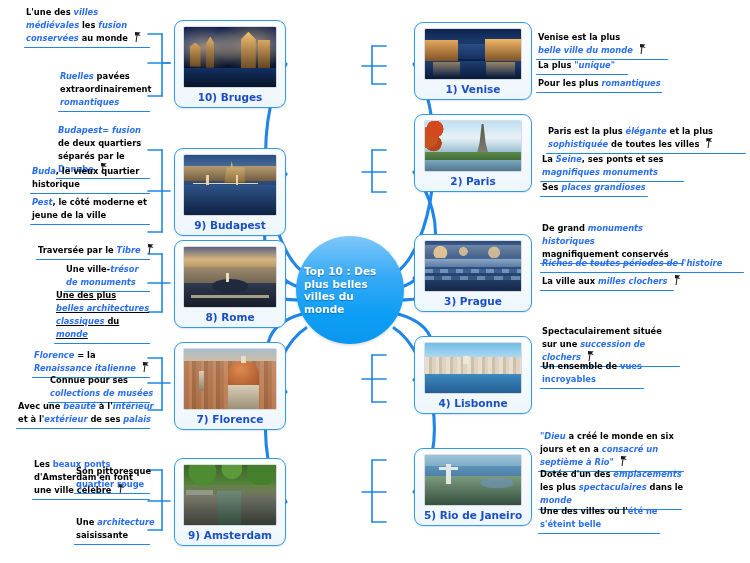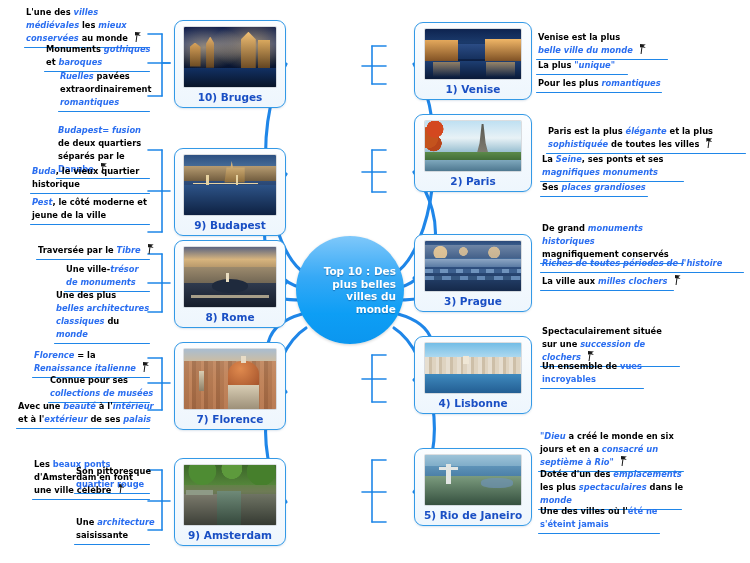--- a/index.html
+++ b/index.html
@@ -10,21 +10,21 @@
   }
   #canvas{position:absolute;inset:0;width:750px;height:563px;}
   svg.links{position:absolute;left:0;top:0;width:750px;height:563px;pointer-events:none;}
 
   
   .center-node{
     position:absolute;left:296px;top:236px;width:108px;height:108px;
     border-radius:50%;
     background:linear-gradient(180deg,#7fc8fa 0%,#36a9f6 38%,#0d9ef5 72%,#0b96ef 100%);
     box-shadow:0 1px 3px rgba(0,0,0,.18);
-    display:flex;align-items:center;justify-content:center;text-align:right;
+    display:flex;align-items:center;justify-content:center;text-align:left;
   }
   .center-node .ctext{
     color:#ffffff;font-weight:bold;font-size:10.5px;line-height:12.5px;
     text-shadow:0 1px 1px rgba(0,60,120,.45);padding:0 8px;
   }
 
   
   .city{
     position:absolute;
     border:1.4px solid #3399e6;border-radius:9px;
@@ -289,25 +289,21 @@
       <div style="position:absolute;left:0;top:22%;width:100%;height:22%;background:linear-gradient(180deg,#5e93b8,#4a7ea6);"></div>
       <div style="position:absolute;left:0;top:42%;width:100%;height:58%;background:linear-gradient(180deg,#7b9b7e,#35503f);"></div>
       <div style="position:absolute;left:22%;top:18%;width:5%;height:40%;background:#e2e6e4;"></div>
       <div style="position:absolute;left:15%;top:24%;width:19%;height:5%;background:#e2e6e4;"></div>
       <div style="position:absolute;left:58%;top:46%;width:34%;height:20%;background:#6d93b5;opacity:.7;border-radius:40%;"></div>
     </div>
     <div class="label">5) Rio de Janeiro</div>
   </div>
 
   <div class="sub left" style="left:24px;top:5px;width:126px;">
-    <div class="txt">L'une des <i class="b">villes</i><br><i class="b">médiévales</i> les <i class="b">mieux</i><br><i class="b">conservées</i> au monde<span class="pin"></span></div>
-    <div class="ul"></div>
-  </div>
-  <div class="sub left" style="left:44px;top:42px;width:106px;">
-    <div class="txt">Monuments <i class="b">gothiques</i><br>et <i class="b">baroques</i></div>
+    <div class="txt">L'une des <i class="b">villes</i><br><i class="b">médiévales</i> les <i class="b">fusion</i><br><i class="b">conservées</i> au monde<span class="pin"></span></div>
     <div class="ul"></div>
   </div>
   <div class="sub left" style="left:58px;top:69px;width:92px;">
     <div class="txt"><i class="b">Ruelles</i> pavées<br>extraordinairement<br><i class="b">romantiques</i></div>
     <div class="ul"></div>
   </div>
 
   <div class="sub left" style="left:56px;top:123px;width:94px;">
     <div class="txt"><i class="b">Budapest= fusion</i><br>de deux quartiers<br>séparés par le<br><span class="p">Danube</span><span class="pin"></span></div>
     <div class="ul"></div>
@@ -322,21 +318,21 @@
   </div>
 
   <div class="sub left" style="left:36px;top:243px;width:114px;">
     <div class="txt">Traversée par le <i class="b">Tibre</i><span class="pin"></span></div>
     <div class="ul"></div>
   </div>
   <div class="sub left" style="left:64px;top:262px;width:86px;">
     <div class="txt">Une ville-<i class="b">trésor</i><br><i class="b">de monuments</i></div>
     <div class="ul"></div>
   </div>
-  <div class="sub left" style="left:54px;top:288px;width:96px;">
+  <div class="sub left" style="left:54px;top:288px;width:96px;text-decoration:underline;">
     <div class="txt">Une des plus<br><i class="b">belles architectures</i><br><i class="b">classiques</i> du<br><i class="b">monde</i></div>
     <div class="ul"></div>
   </div>
 
   <div class="sub left" style="left:32px;top:348px;width:118px;">
     <div class="txt"><i class="b">Florence</i> = la<br><i class="b">Renaissance italienne</i><span class="pin"></span></div>
     <div class="ul"></div>
   </div>
   <div class="sub left" style="left:48px;top:373px;width:102px;">
     <div class="txt">Connue pour ses<br><i class="b">collections de musées</i></div>
@@ -410,17 +406,17 @@
 
   <div class="sub right" style="left:538px;top:429px;width:146px;">
     <div class="txt"><i class="b">"Dieu</i> a créé le monde en six<br>jours et en a <i class="b">consacré un</i><br><i class="b">septième à Rio"</i><span class="pin"></span></div>
     <div class="ul"></div>
   </div>
   <div class="sub right" style="left:538px;top:467px;width:144px;">
     <div class="txt">Dotée d'un des <i class="b">emplacements</i><br>les plus <i class="b">spectaculaires</i> dans le<br><i class="b">monde</i></div>
     <div class="ul"></div>
   </div>
   <div class="sub right" style="left:538px;top:504px;width:122px;">
-    <div class="txt">Une des villes où l'<span class="p">été ne</span><br><span class="p">s'éteint jamais</span></div>
+    <div class="txt">Une des villes où l'<span class="p">été ne</span><br><span class="p">s'éteint belle</span></div>
     <div class="ul"></div>
   </div>
 
 </div>
 
 </body></html>

